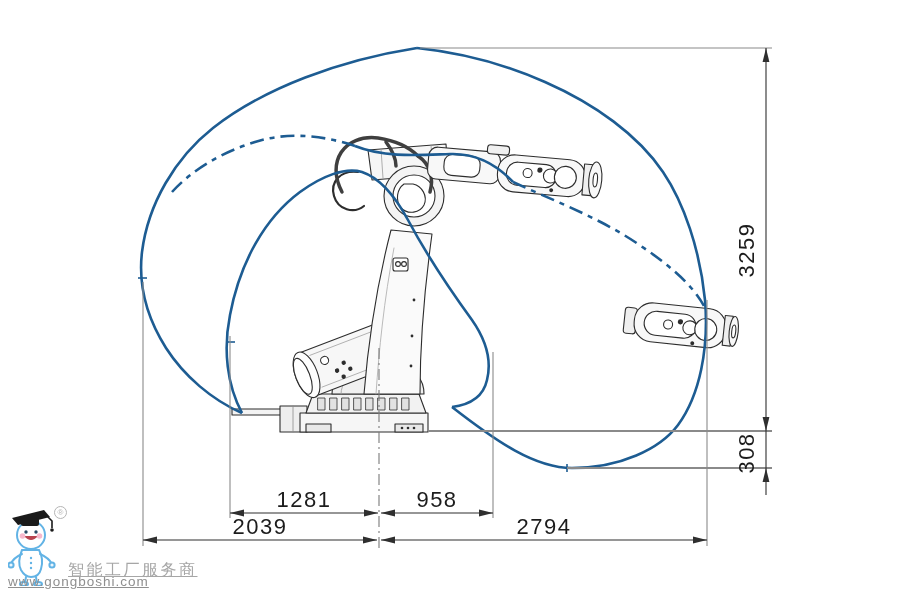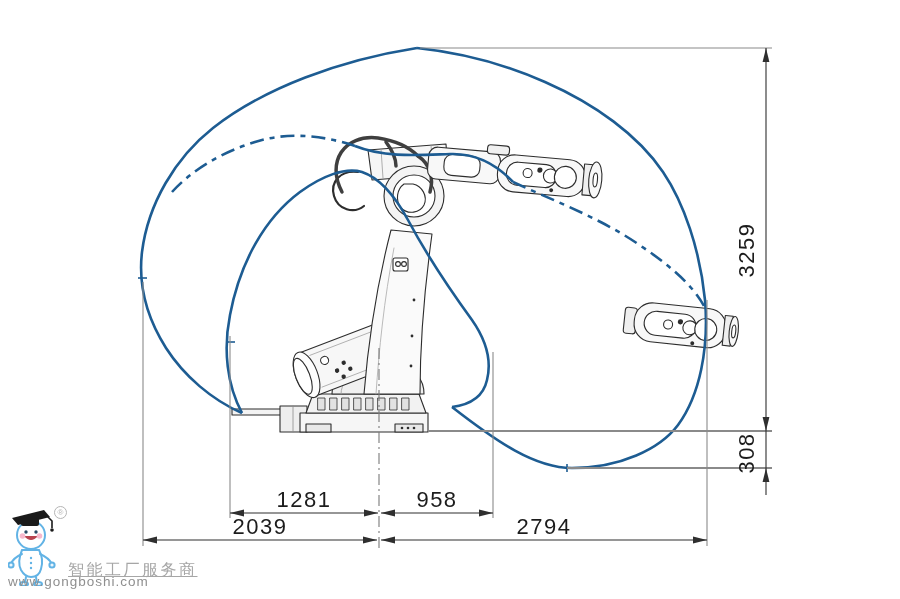--- a/index.html
+++ b/index.html
@@ -10,21 +10,21 @@
   
   .logo{position:absolute;left:6px;top:488px;width:170px;height:104px;}
   .logo .mascot{position:absolute;left:2px;top:14px;}
   .logo .reg{position:absolute;left:48px;top:18px;width:11px;height:11px;border:1px solid #b5b5b5;
              border-radius:50%;color:#b5b5b5;font-size:8px;line-height:11px;text-align:center;}
   .logo .brand{position:absolute;left:62px;top:42px;font-size:23px;font-weight:bold;color:#7a7a7a;
                letter-spacing:7px;white-space:nowrap;}
   .logo .tagline{position:absolute;left:62px;top:72px;font-size:16px;color:#a6a6a6;
                  letter-spacing:2.5px;white-space:nowrap;text-decoration:underline;}
   .logo .url{position:absolute;left:2px;top:86px;font-size:13.5px;color:#8f8f8f;
-             letter-spacing:1px;white-space:nowrap;}
+             letter-spacing:1px;white-space:nowrap;text-decoration:underline;}
 </style>
 </head>
 <body>
 
 <div class="stage">
 <svg width="900" height="599" viewBox="0 0 900 599">
 
   <g stroke="#2d2d2d" stroke-width="1.1" fill="#fbfbfb" stroke-linejoin="round" stroke-linecap="round">
 
     <g>

